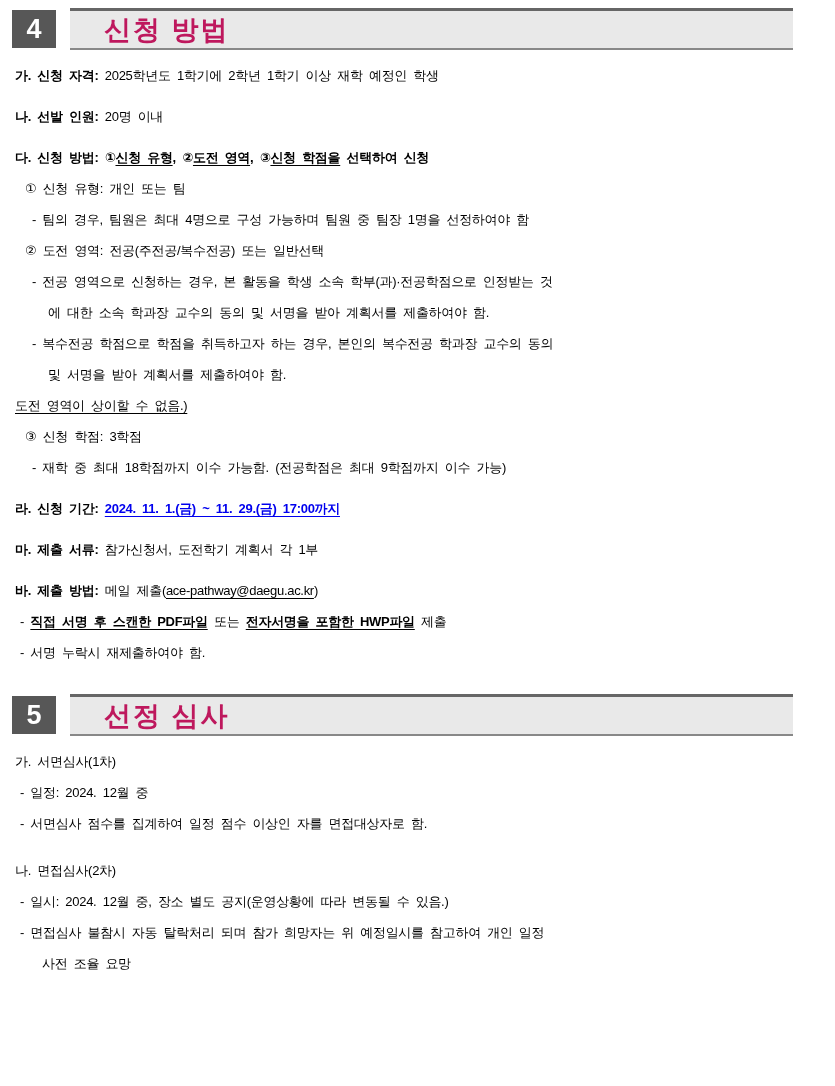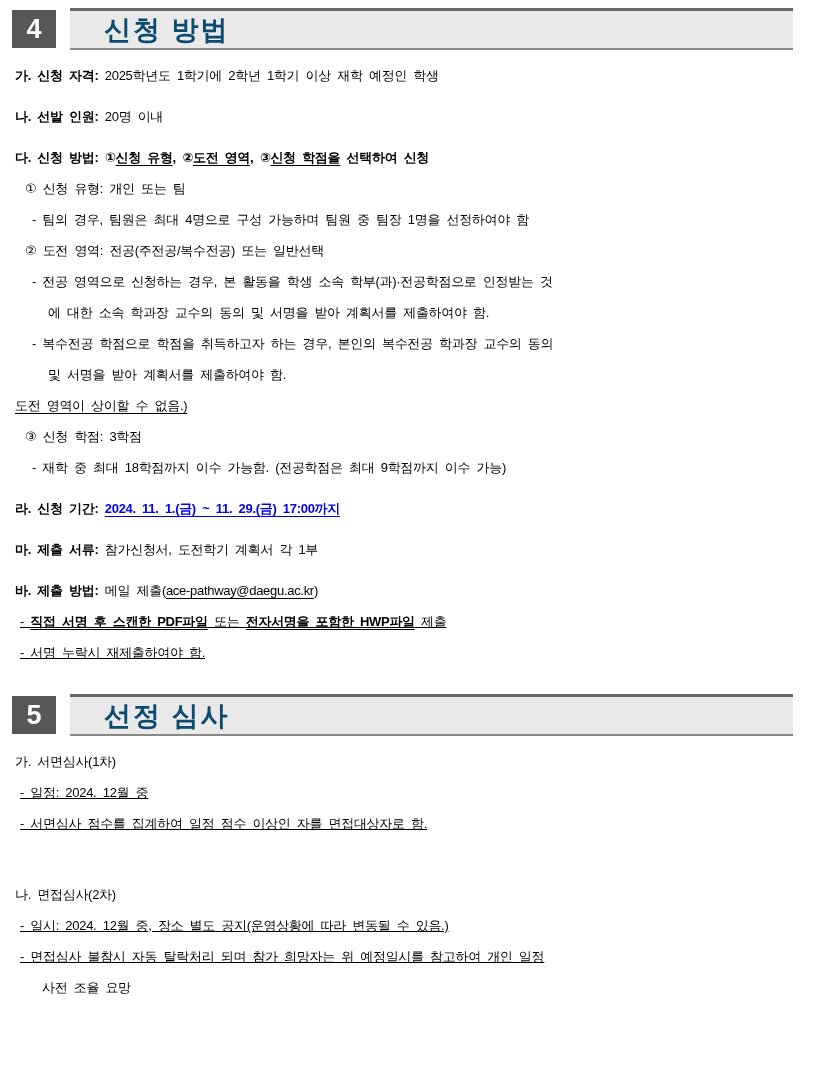--- a/index.html
+++ b/index.html
@@ -20,45 +20,45 @@
   .head-gap { width: 14px; flex: 0 0 auto; }
   .bar {
     width: 723px; box-sizing: border-box;
     background: #e9e9e9;
     border-top: 3px solid #666;
     border-bottom: 2px solid #888;
     display: flex; align-items: center;
     padding-left: 34px;
     flex: 0 0 auto;
   }
-  .bar-title { font-size: 27px; font-weight: bold; letter-spacing: 2px; color: #0c4a6e; }
+  .bar-title { font-size: 27px; font-weight: bold; letter-spacing: 2px; color: #be185d; }
   section + section { margin-top: 26px; }
   
   .sec-body {
     margin: 8px 13px 0 15px;
     font-size: 13px; letter-spacing: -0.3px; word-spacing: 3px;
   }
   .line { line-height: 31px; white-space: nowrap; }
   .b { font-weight: bold; }
   .u { text-decoration: underline; text-underline-offset: 3px; }
   .c-blue { color: #0000ee; }
   .c-purple { color: #000000; }
   a.run-link { cursor: pointer; }
   
   .lv-label     { padding-left: 0; }
   .lv-num       { padding-left: 10px; }
   .lv-dash      { padding-left: 17px; }
   .lv-cont      { padding-left: 33px; }
   .lv-note      { padding-left: 12px; }
   .lv-note-cont { padding-left: 0; }
-  .lv-dash-sm   { padding-left: 5px; text-decoration: underline; }
+  .lv-dash-sm   { padding-left: 5px; }
   .lv-cont-sm   { padding-left: 27px; }
   
   .sp-para { margin-top: 10px; }
-  .sp-xl   { margin-top: 40px; }
+  .sp-xl   { margin-top: 16px; }
 </style>
 </head>
 <body>
 
 <div class="page">
 
   <section>
     <header class="sec-head">
       <div class="badge">4</div>
       <div class="head-gap"></div>

